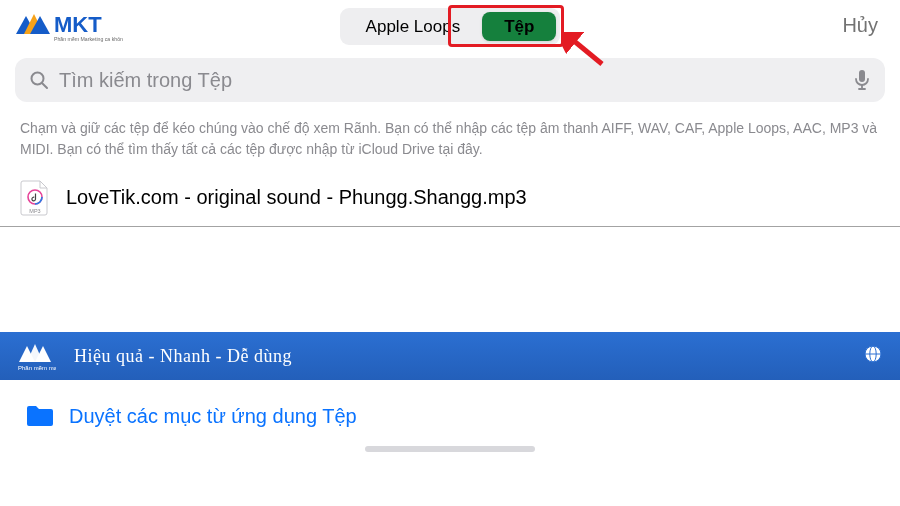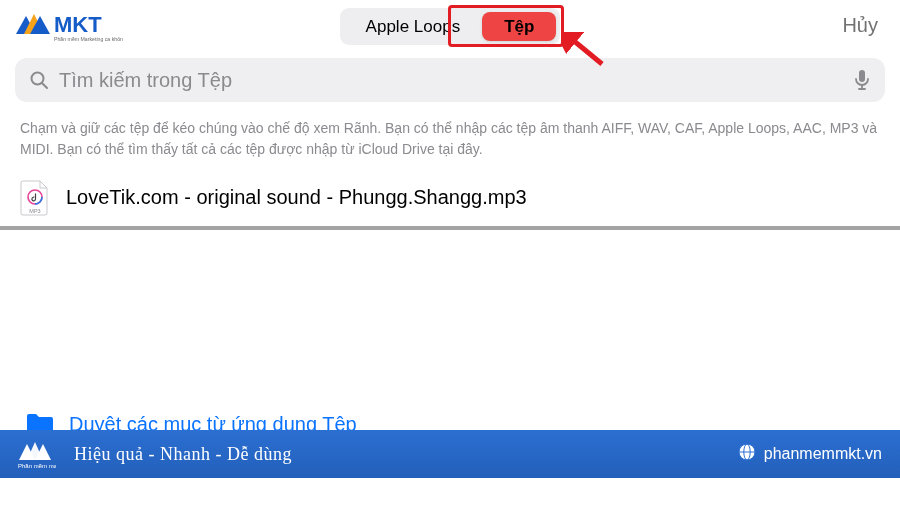--- a/index.html
+++ b/index.html
@@ -1,46 +1,46 @@
 <!DOCTYPE html>
 <html><head>
 <meta charset="utf-8">
 <style>
   * { box-sizing: border-box; margin: 0; padding: 0; }
   html, body { width: 900px; height: 506px; font-family: -apple-system, "Helvetica Neue", Arial, sans-serif; background: #fff; overflow: hidden; }
-  .page { position: relative; width: 900px; height: 478px; }
+  .page { position: relative; width: 900px; height: 380px; }
 
   
   .topbar { position: relative; height: 52px; display: flex; align-items: center; justify-content: center; }
   .logo { position: absolute; left: 14px; top: 10px; display: flex; align-items: center; }
   .logo svg { display: block; }
   .seg { display: flex; background: #eeeef0; border-radius: 9px; padding: 4px; }
   .seg-item { padding: 6px 22px; border-radius: 8px; font-size: 17px; color: #000; cursor: pointer; line-height: 1; }
-  .seg-item.active { background: #ef4444; box-shadow: 0 1px 3px rgba(0,0,0,.12); font-weight: 600; }
+  .seg-item.active { background: #15803d; box-shadow: 0 1px 3px rgba(0,0,0,.12); font-weight: 600; }
   .seg-hl { position: absolute; border: 3px solid #e31b23; border-radius: 4px; width: 116px; height: 42px; left: 448px; top: 5px; pointer-events: none; }
   .arrow { position: absolute; left: 562px; top: 32px; pointer-events: none; }
   .cancel { position: absolute; right: 22px; top: 14px; font-size: 20px; color: #737373; cursor: pointer; }
 
   
   .search-wrap { padding: 6px 15px 10px; }
   .search { display: flex; align-items: center; background: #efeff1; border-radius: 12px; height: 44px; padding: 7px 14px; }
   .icon { display: inline-flex; align-items: center; justify-content: center; }
   .search input { flex: 1; border: none; background: transparent; font-size: 20px; color: #8a8a8f; outline: none; margin: 0 10px; }
   .search input::placeholder { color: #8a8a8f; }
 
   
   .help { padding: 6px 20px 12px; font-size: 14px; line-height: 1.5; color: #8a8a8f; }
 
   
-  .filerow { display: flex; align-items: center; gap: 16px; padding: 8px 20px 12px; border-bottom: 4px solid #a3a3a3; cursor: pointer; }
+  .filerow { display: flex; align-items: center; gap: 16px; padding: 8px 20px 12px; border-bottom: 1px solid #a3a3a3; cursor: pointer; }
   .fileicon { width: 30px; height: 34px; }
   .filename { font-size: 20px; color: #000; }
 
   
-  .browse { position: absolute; left: 0; right: 0; top: 404px; display: flex; align-items: center; gap: 14px; padding: 0 25px; cursor: pointer; margin-top: 8px; }
+  .browse { position: absolute; left: 0; right: 0; top: 404px; display: flex; align-items: center; gap: 14px; padding: 0 25px; cursor: pointer; }
   .browse .folder svg { display: block; }
   .browse .txt { font-size: 20px; color: #0a73ff; }
   .handle { position: absolute; left: 50%; transform: translateX(-50%); top: 446px; width: 170px; height: 6px; border-radius: 4px; background: #d8d8dc; }
 
   
   .footer { position: absolute; left: 0; right: 0; bottom: 0; height: 48px; background: linear-gradient(#2b6fd2, #235fba); display: flex; align-items: center; color: #fff; padding: 0 18px; font-size: 17px; justify-content: center; }
   .footer .flogo { margin-right: 18px; display: flex; align-items: center; }
   .footer .tag { font-family: "Segoe Script", "Comic Sans MS", cursive; font-size: 18px; letter-spacing: .5px; }
   .footer .right { margin-left: auto; display: flex; align-items: center; gap: 8px; font-size: 16px; }
 </style>
@@ -137,17 +137,16 @@
     <span class="tag">Hiệu quả - Nhanh  - Dễ dùng</span>
     <span class="right">
       <span>
         <svg width="18" height="18" viewBox="0 0 18 18">
             <circle cx="9" cy="9" r="8" fill="#fff"></circle>
             <ellipse cx="9" cy="9" rx="3.2" ry="8" fill="none" stroke="#2b6fd2" stroke-width="1"></ellipse>
             <line x1="1" y1="9" x2="17" y2="9" stroke="#2b6fd2" stroke-width="1"></line>
             <circle cx="9" cy="9" r="8" fill="none" stroke="#2b6fd2" stroke-width="1"></circle>
           </svg>
       </span>
-      <span>phanmemmkt.vn</span>
     </span>
   </div>
 
 </div>
 
 </body></html>

